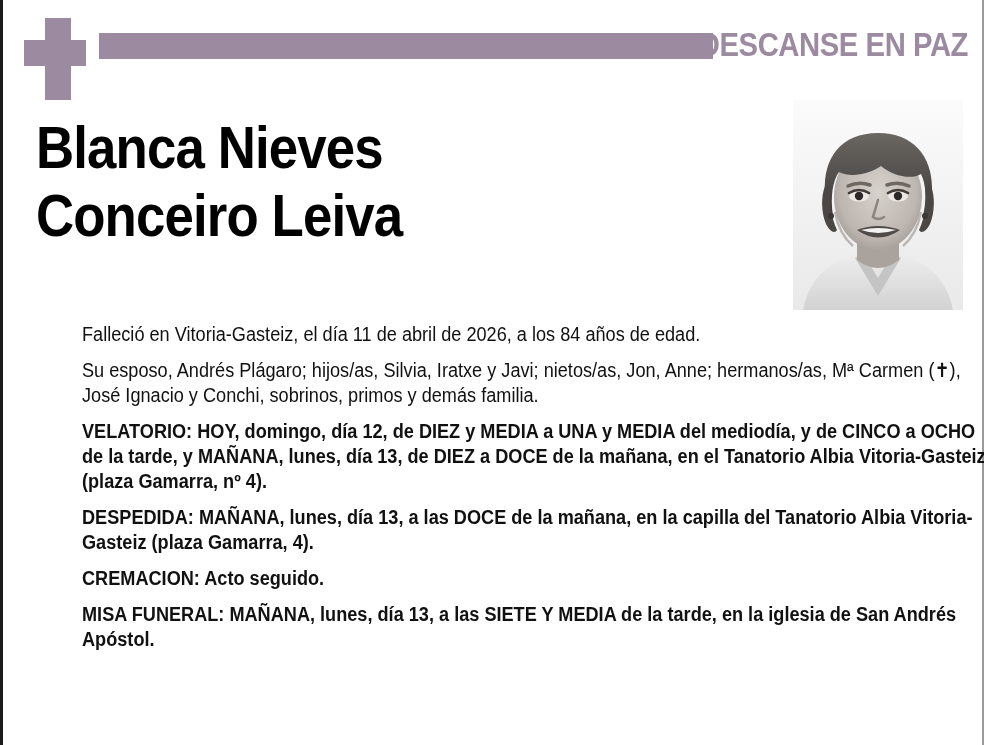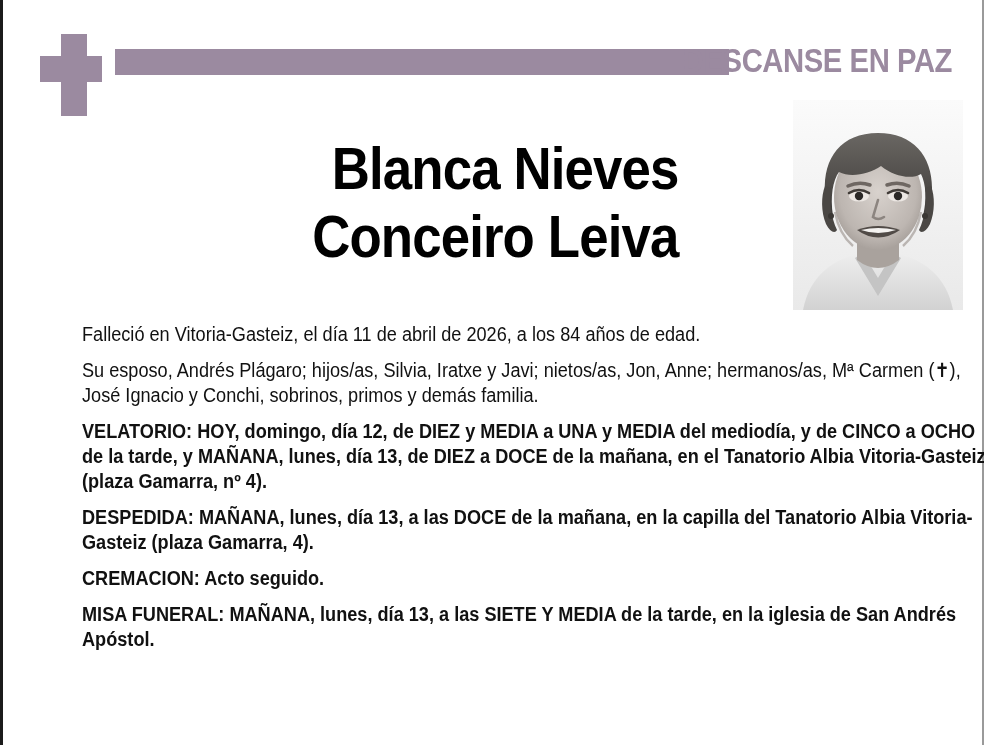--- a/index.html
+++ b/index.html
@@ -17,21 +17,21 @@
   }
 
   
   .obituary-page {
     position: relative;
     width: 984px;
     height: 745px;
     background: #ffffff;
     border-left: 3px solid #1b1b1b;
     border-right: 2px solid #9a9a9a;
-    padding: 16px;
+    padding: 0;
   }
 
   
   .header {
     position: relative;
     height: 100px;
     width: 100%;
   }
 
   .cross-mark {
@@ -91,23 +91,22 @@
     height: 210px;
     overflow: hidden;
     background: #f3f3f3;
   }
   .portrait svg { display:block; width:170px; height:210px; }
 
   
   .name-block {
     position: absolute;
     left: 33px;
-    top: 135px;
+    top: 114px;
     width: 730px;
-    text-align: right;
   }
   .name-line {
     font-size: 60px;
     line-height: 68px;
     font-weight: bold;
     letter-spacing: -1px;
     color: #000;
     transform: scaleX(0.88);
     transform-origin: left center;
     white-space: nowrap;

